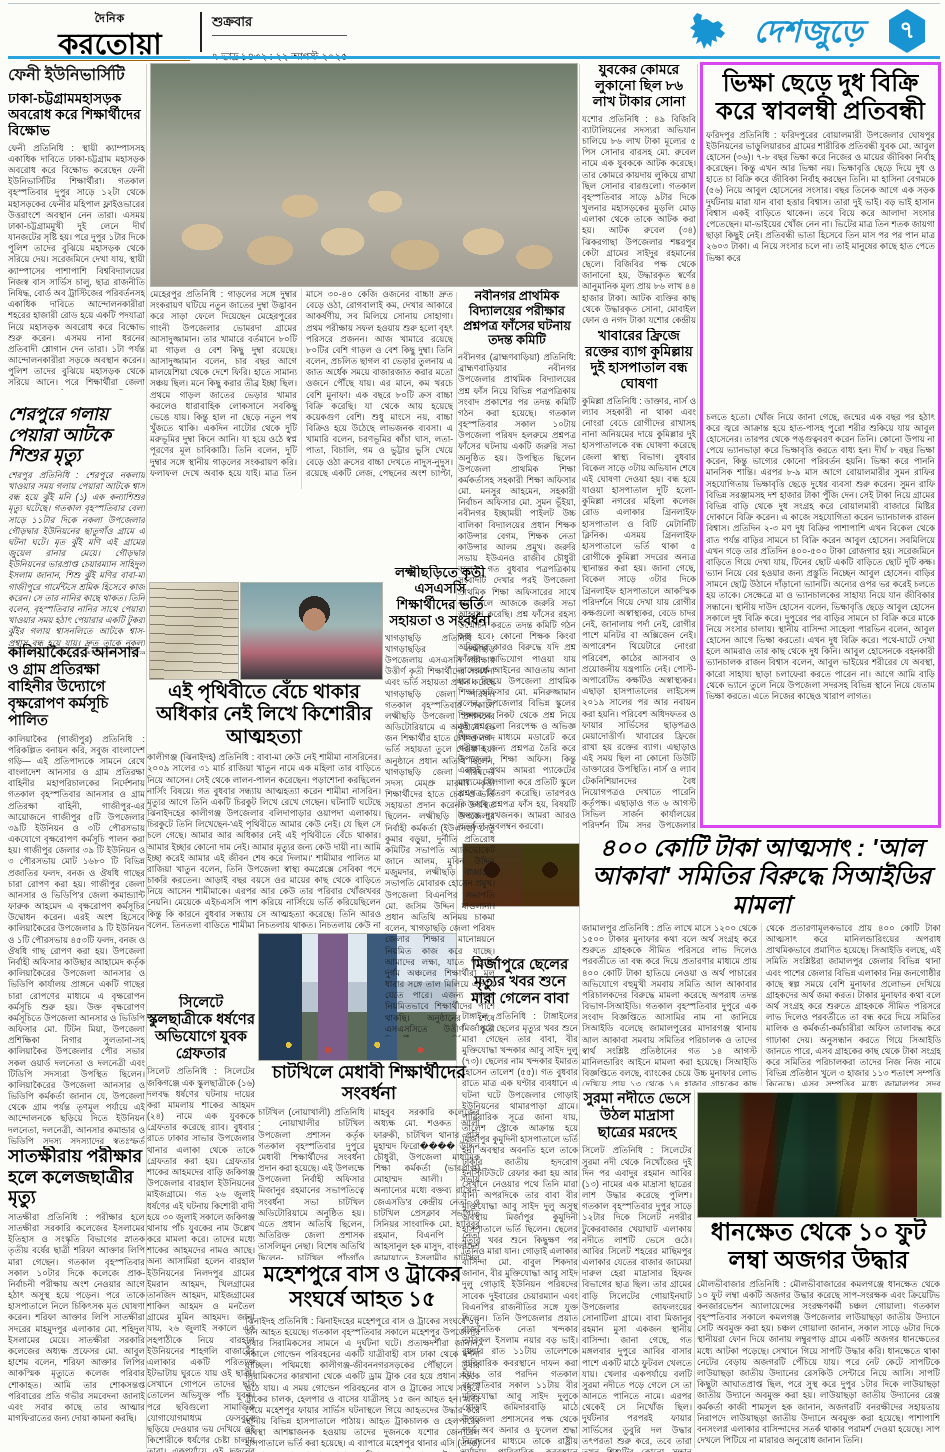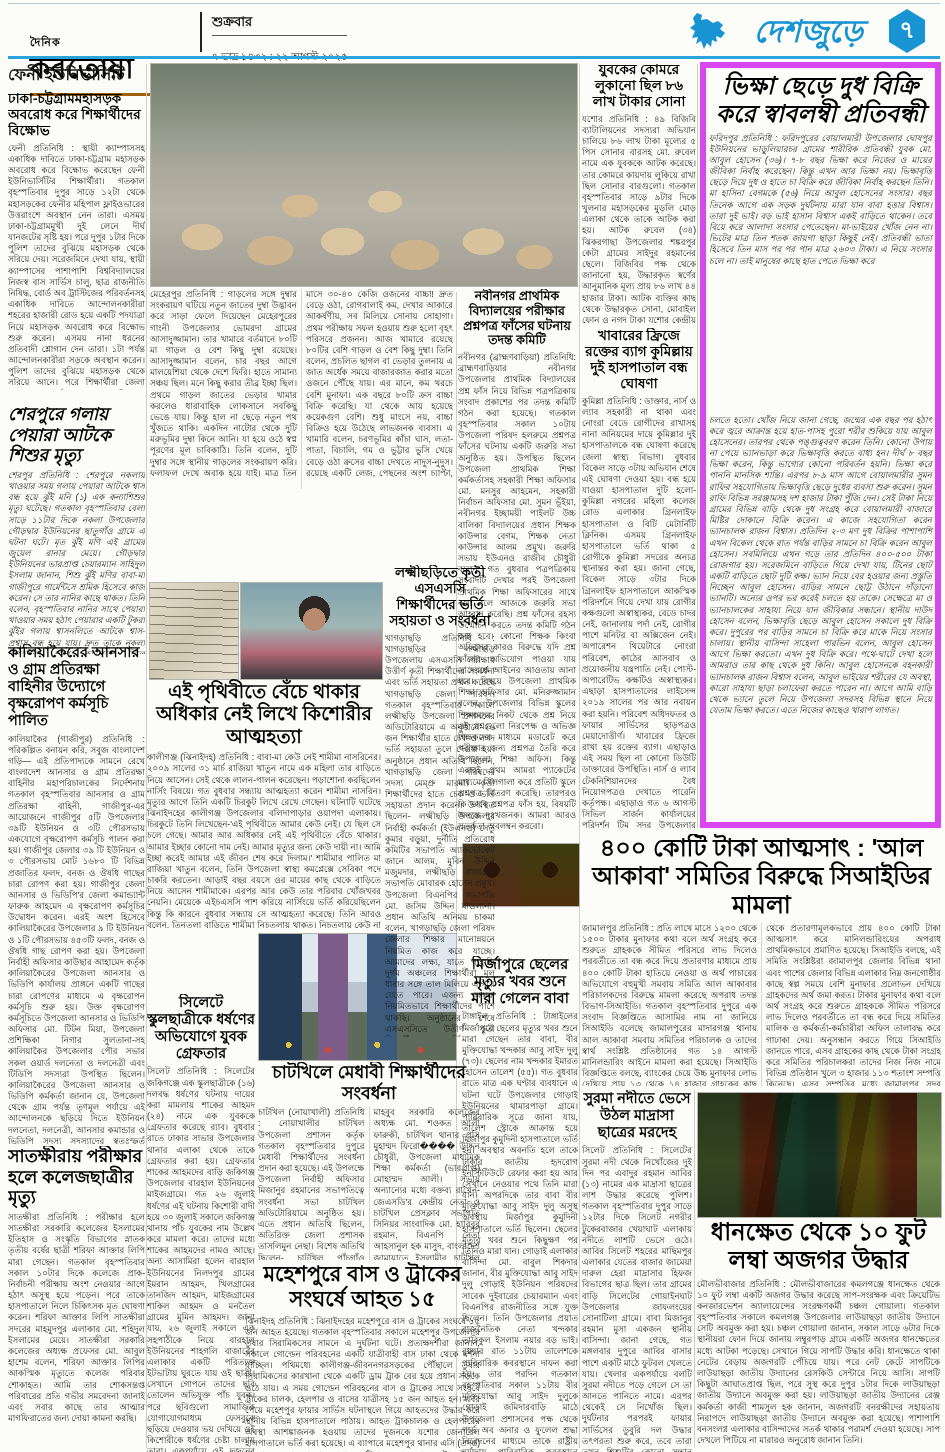--- a/index.html
+++ b/index.html
@@ -1,23 +1,23 @@
 <!DOCTYPE html>
 <html><head>
 <meta charset="utf-8">
 <style>
   html,body{margin:0;padding:0;background:#e8e8e4;}
   #page{position:relative;width:945px;height:1452px;background:#fcfcf9;margin:0 auto;
         font-family:"Liberation Sans","DejaVu Sans",sans-serif;color:#141414;overflow:hidden;}
   .topline{position:absolute;left:8px;right:5px;top:3px;height:1px;background:#b9c6cc;}
   
   #hdr{position:absolute;left:0;top:6px;width:945px;height:50px;}
-  #masthead{position:absolute;left:30px;top:4px;width:160px;text-align:left;color:#000;margin-top:24px;}
+  #masthead{position:absolute;left:30px;top:4px;width:160px;text-align:center;color:#000;}
   #masthead .sm{font-size:11px;font-weight:bold;letter-spacing:1px;}
-  #masthead .big{font-size:29px;font-weight:900;line-height:1;margin-top:1px;border-bottom:3px solid #a16207;padding-bottom:10px;}
+  #masthead .big{font-size:29px;font-weight:900;line-height:1;margin-top:1px;border-bottom:1px solid #a16207;padding-bottom:1px;}
   #hdr-div{position:absolute;left:200px;top:6px;width:2px;height:40px;background:#222;}
   #dateblock{position:absolute;left:212px;top:6px;}
   #dateblock .wd{font-size:13px;font-weight:bold;border-bottom:1px solid #555;padding-bottom:2px;}
   #dateblock .dt{font-size:10px;margin-top:13px;}
   #section-group{position:absolute;right:18px;top:0;height:50px;display:flex;align-items:center;gap:24px;}
   #bd-map{width:42px;height:40px;}
   #section-name{font-size:31px;font-weight:900;color:#1894d2;font-style:italic;line-height:1;}
   #page-badge{width:40px;height:44px;background:#1894d2;color:#fff;font-size:24px;font-weight:900;
      display:flex;align-items:center;justify-content:center;
      clip-path:polygon(50% 0,95% 25%,95% 75%,50% 100%,5% 75%,5% 25%);}
@@ -76,21 +76,21 @@
     linear-gradient(180deg,#4e6b3a 0%,#6f8b4d 55%,#55703f 100%);background-blend-mode:multiply;}
   
   #a-feni{left:8px;top:62px;width:137px;height:328px;}
   #a-sherpur{left:8px;top:404px;width:137px;height:250px;font-style:italic;}
   #a-kaliakoir{left:8px;top:644px;width:137px;height:500px;}
   #a-satkhira{left:8px;top:1146px;width:137px;height:300px;}
   #a-meherpur{left:150px;top:289px;width:303px;height:290px;}
   #a-nabinagar{left:458px;top:289px;width:118px;height:548px;}
   #a-jubok{left:582px;top:62px;width:114px;height:262px;}
   #a-khabar{left:582px;top:328px;width:114px;height:502px;}
-  #a-bhikkha{left:700px;top:62px;width:241px;height:766px;border:6px solid #d946ef;padding:4px 3px;box-sizing:border-box;font-style:italic;}
+  #a-bhikkha{left:700px;top:62px;width:241px;height:766px;border:3px solid #d946ef;padding:4px 3px;box-sizing:border-box;}
   #a-alakaba{left:582px;top:834px;width:359px;height:252px;}
   #a-lakshmi{left:385px;top:565px;width:110px;height:472px;}
   #a-prithibi{left:147px;top:578px;width:234px;height:350px;}
   #a-sylhet{left:147px;top:982px;width:108px;height:522px;margin-top:12px;}
   #a-chatkhil{left:258px;top:1062px;width:222px;height:198px;}
   #a-maheshpur{left:245px;top:1262px;width:235px;height:190px;}
   #a-mirzapur{left:462px;top:908px;width:116px;height:544px;margin-top:48px;}
   #a-surma{left:582px;top:1090px;width:110px;height:362px;}
   #a-python{left:697px;top:1218px;width:243px;height:234px;}
 </style>
@@ -174,21 +174,21 @@
   </article>
 
   <article class="art" id="a-bhikkha">
     <h2 class="h h-24 h-c">ভিক্ষা ছেড়ে দুধ বিক্রি করে স্বাবলম্বী প্রতিবন্ধী</h2>
     <p class="body" style="height:148px;">ফরিদপুর প্রতিনিধি : ফরিদপুরের বোয়ালমারী উপজেলার ঘোষপুর ইউনিয়নের ভাড়ুলিয়ারচর গ্রামের শারীরিক প্রতিবন্ধী যুবক মো. আবুল হোসেন (৩৬)। ৭-৮ বছর ভিক্ষা করে নিজের ও মায়ের জীবিকা নির্বাহ করেছেন। কিন্তু এখন আর ভিক্ষা নয়। ভিক্ষাবৃত্তি ছেড়ে দিয়ে দুধ ও হাতে চা বিক্রি করে জীবিকা নির্বাহ করছেন তিনি। মা হাসিনা বেগমকে (৫৬) নিয়ে আবুল হোসেনের সংসার। বছর তিনেক আগে এক সড়ক দুর্ঘটনায় মারা যান বাবা হত্তার বিশ্বাস। তারা দুই ভাই। বড় ভাই হাসান বিশ্বাস একই বাড়িতে থাকেন। তবে বিয়ে করে আলাদা সংসার পেতেছেন। মা-ভাইয়ের খোঁজ নেন না। ভিটের মাত্র তিন শতক জায়গা ছাড়া কিছুই নেই। প্রতিবন্ধী ভাতা হিসেবে তিন মাস পর পর পান মাত্র ২৬০৩ টাকা। এ নিয়ে সংসার চলে না। তাই মানুষের কাছে হাত পেতে ভিক্ষা করে</p>
     <div style="height:134px;"></div>
     <p class="body">চলতে হতো। খোঁজ নিয়ে জানা গেছে, জন্মের এক বছর পর হঠাৎ করে জ্বরে আক্রান্ত হয়ে হাত-পাসহ পুরো শরীর শুকিয়ে যায় আবুল হোসেনের। তারপর থেকে পঙ্গুত্ববরণ করেন তিনি। কোনো উপায় না পেয়ে ভ্যানভাড়া করে ভিক্ষাবৃত্তি করতে বাধ্য হন। দীর্ঘ ৮ বছর ভিক্ষা করেন, কিন্তু ভাগ্যের কোনো পরিবর্তন হয়নি। ভিক্ষা করে পাননি মানসিক শান্তি। এরপর ৮-৯ মাস আগে বোয়ালমারীর সুমন রাফির সহযোগিতায় ভিক্ষাবৃত্তি ছেড়ে দুধের ব্যবসা শুরু করেন। সুমন রাফি বিভিন্ন সরঞ্জামসহ দশ হাজার টাকা পুঁজি দেন। সেই টাকা নিয়ে গ্রামের বিভিন্ন বাড়ি থেকে দুধ সংগ্রহ করে বোয়ালমারী বাজারে মিষ্টির দোকানে বিক্রি করেন। এ কাজে সহযোগিতা করেন ভ্যানচালক রাজন বিশ্বাস। প্রতিদিন ২-৩ মণ দুধ বিক্রির পাশাপাশি এখন বিকেল থেকে রাত পর্যন্ত বাড়ির সামনে চা বিক্রি করেন আবুল হোসেন। সবমিলিয়ে এখন গড়ে তার প্রতিদিন ৪০০-৫০০ টাকা রোজগার হয়। সরেজমিনে বাড়িতে গিয়ে দেখা যায়, টিনের ছোট একটি বাড়িতে ছোট দুটি কক্ষ। ভ্যান নিয়ে বের হওয়ার জন্য প্রস্তুতি নিচ্ছেন আবুল হোসেন। বাড়ির সামনে ছোট্ট উঠানে দাঁড়ানো ভ্যানটি। অন্যের ওপর ভর করেই চলতে হয় তাকে। সেক্ষেত্রে মা ও ভ্যানচালকের সাহায্য নিয়ে যান জীবিকার সন্ধানে। স্থানীয় দাউদ হোসেন বলেন, ভিক্ষাবৃত্তি ছেড়ে আবুল হোসেন সকালে দুধ বিক্রি করে। দুপুরের পর বাড়ির সামনে চা বিক্রি করে মাকে নিয়ে সংসার চালায়। স্থানীয় বাসিন্দা সাহেলা পারভিন বলেন, আবুল হোসেন আগে ভিক্ষা করতো। এখন দুধ বিক্রি করে। পথে-ঘাটে দেখা হলে আমরাও তার কাছ থেকে দুধ কিনি। আবুল হোসেনকে বহনকারী ভ্যানচালক রাজন বিশ্বাস বলেন, আবুল ভাইয়ের শরীরের যে অবস্থা, কারো সাহায্য ছাড়া চলাফেরা করতে পারেন না। আগে আমি বাড়ি থেকে ভ্যানে তুলে নিয়ে উপজেলা সদরসহ বিভিন্ন স্থানে নিয়ে যেতাম ভিক্ষা করতে। এতে নিজের কাছেও খারাপ লাগত।</p>
   </article>
 
   <article class="art" id="a-alakaba">
-    <h2 class="h h-24 h-c" style="">৪০০ কোটি টাকা আত্মসাৎ : 'আল আকাবা' সমিতির বিরুদ্ধে সিআইডির মামলা</h2>
+    <h2 class="h h-24 h-c" style="font-style:italic;">৪০০ কোটি টাকা আত্মসাৎ : 'আল আকাবা' সমিতির বিরুদ্ধে সিআইডির মামলা</h2>
     <p class="body cols2" style="height:188px;">জামালপুর প্রতিনিধি : প্রতি লাখে মাসে ১২০০ থেকে ১৫০০ টাকার মুনাফার কথা বলে অর্থ সংগ্রহ করে শুরুতে গ্রাহককে সীমিত পরিসরে লাভ দিলেও পরবর্তীতে তা বন্ধ করে দিয়ে প্রতারণার মাধ্যমে প্রায় ৪০০ কোটি টাকা হাতিয়ে নেওয়া ও অর্থ পাচারের অভিযোগে বহুমুখী সমবায় সমিতি আল আকাবার পরিচালকদের বিরুদ্ধে মামলা করেছে অপরাধ তদন্ত বিভাগ-সিআইডি। গতকাল বৃহস্পতিবার দুপুরে এক সংবাদ বিজ্ঞপ্তিতে আসামির নাম না জানিয়ে সিআইডি বলেছে জামালপুরের মাদারগঞ্জ থানায় আল আকাবা সমবায় সমিতির পরিচালক ও তাদের স্বার্থ সংশ্লিষ্ট প্রতিষ্ঠানের গত ১৪ আগস্ট মানিলন্ডারিং আইনে মামলা করা হয়েছে। সিআইডি বিজ্ঞপ্তিতে বলছে, ব্যাংকের চেয়ে উচ্চ মুনাফার লোভ দেখিয়ে প্রায় ১৩ থেকে ১৪ হাজার গ্রাহকের কাছ থেকে তারা টাকা নিয়েছে। ভুক্তভোগী গ্রাহকদের কাছ থেকে প্রতারণামূলকভাবে প্রায় ৪০০ কোটি টাকা আত্মসাৎ করে মানিলন্ডারিংয়ের অপরাধ প্রাথমিকভাবে প্রমাণিত হয়েছে। সিআইডি বলছে, এই সমিতি সংশ্লিষ্টরা জামালপুর জেলার বিভিন্ন থানা এবং পাশের জেলার বিভিন্ন এলাকার নিম্ন জনগোষ্ঠীর কাছে স্বল্প সময়ে বেশি মুনাফার প্রলোভন দেখিয়ে গ্রাহকদের অর্থ জমা করত। টাকার মুনাফার কথা বলে অর্থ সংগ্রহ করে শুরুতে গ্রাহককে সীমিত পরিসরে লাভ দিলেও পরবর্তীতে তা বন্ধ করে দিয়ে সমিতির মালিক ও কর্মকর্তা-কর্মচারীরা অফিস তালাবদ্ধ করে গাঢাকা দেয়। অনুসন্ধান করতে গিয়ে সিআইডি জানতে পারে, এসব গ্রাহকের কাছ থেকে টাকা সংগ্রহ করে সমিতির পরিচালকরা তাদের নিজ নিজ নামে বিভিন্ন প্রতিষ্ঠান খুলে ৩ হাজার ১১৩ শতাংশ সম্পত্তি কিনেছে। এসব সম্পত্তির মধ্যে জামালপুর সদর থানাধীন গয়েরপাড়া মৌজায় প্রায় ১৫ একর জমির উপর আলফা অটো ব্রিকস নামে একটি ইট ভাটা, গাজীপুর দক্ষিণ সালনা মৌজায় প্রায় ৩৫০ শতাংশ জমির উপর আলফা ফ্লেজওয়্যার নামে একটি গার্মেন্টস কারখানা রয়েছে। তাছাড়া আলফা ডেভেলোপার, আলফা ফ্লেজওয়্যারের নামে বসুন্ধরা আবাসিক প্রকল্পে ৯টি প্লট রয়েছে। বাকি সম্পত্তিগুলো ঢাকা, নারায়ণগঞ্জ, গাজীপুর ও জামালপুর জেলায় রয়েছে বলা হয় বিজ্ঞপ্তিতে। সিআইডি বলছে, অনুসন্ধানকারী কর্মকর্তার আবেদনের প্রেক্ষিতে জামালপুর জজ আদালত এসব সম্পত্তি ক্রোক করার আদেশ দিয়েছে এছাড়াও সমিতির সংশ্লিষ্ট ব্যক্তিদের বিদেশযাত্রায় নিষেধাজ্ঞা দিয়েছে আদালত।</p>
   </article>
 
   <article class="art" id="a-lakshmi">
     <h2 class="h h-12 h-c">লক্ষ্মীছড়িতে কৃতী এসএসসি শিক্ষার্থীদের ভর্তি সহায়তা ও সংবর্ধনা</h2>
     <p class="body">খাগড়াছড়ি প্রতিনিধি : খাগড়াছড়ির লক্ষ্মীছড়ি উপজেলায় এসএসসি পরীক্ষায় উত্তীর্ণ কৃতী শিক্ষার্থীদের সংবর্ধনা এবং ভর্তি সহায়তা প্রদান করেছে খাগড়াছড়ি জেলা পরিষদ। গতকাল বৃহস্পতিবার সকালে লক্ষ্মীছড়ি উপজেলা প্রশাসনের অডিটোরিয়ামে এ অনুষ্ঠানে ২৬ জন শিক্ষার্থীর হাতে চেক ও নগদ ভর্তি সহায়তা তুলে দেওয়া হয়। অনুষ্ঠানে প্রধান অতিথি ছিলেন, খাগড়াছড়ি জেলা পরিষদের সদস্য মেম্প্রু মারমা। কৃতী শিক্ষার্থীদের হাতে চেক ও ভর্তি সহায়তা প্রদান করেন। উপস্থিত ছিলেন- লক্ষ্মীছড়ি উপজেলার নির্বাহী কর্মকর্তা (ইউএনও) সেতু কুমার বড়ুয়া, দুর্নীতি প্রতিরোধ কমিটির সভাপতি অ্যাডভোকেট জানে আলম, মুবিন উদ্দিন মজুমদার, লক্ষ্মীছড়ি বাজারের সভাপতি মোবারক হোসেন প্রমুখ। উপজেলা বিএনপির সভাপতি মো. জসিম উদ্দিন মাওলানা। প্রধান অতিথি অনিময় চাকমা বলেন, খাগড়াছড়ি জেলা পরিষদ জেলার শিক্ষার মানোন্নয়নে নিয়মিত কাজ করে যাচ্ছে। আমাদের লক্ষ্য, যাতে পাহাড়ি দুর্গম অঞ্চলের শিক্ষার্থীরা মূল ধারার সঙ্গে তাল মিলিয়ে এগিয়ে যেতে পারে। এজন্য আমরা নিয়মিতভাবে শিক্ষার্থীদের পাশে থাকছি। অনুষ্ঠানের শেষে এসএসসিতে উত্তীর্ণ কৃতী শিক্ষার্থীদের মাঝে ভর্তি সহায়তার অর্থ ও সম্মাননা স্মারক (ক্রেস্ট) তুলে দেওয়া হয়।</p>
   </article>
 
   <article class="art" id="a-prithibi">
     <div style="height:103px;"></div>

